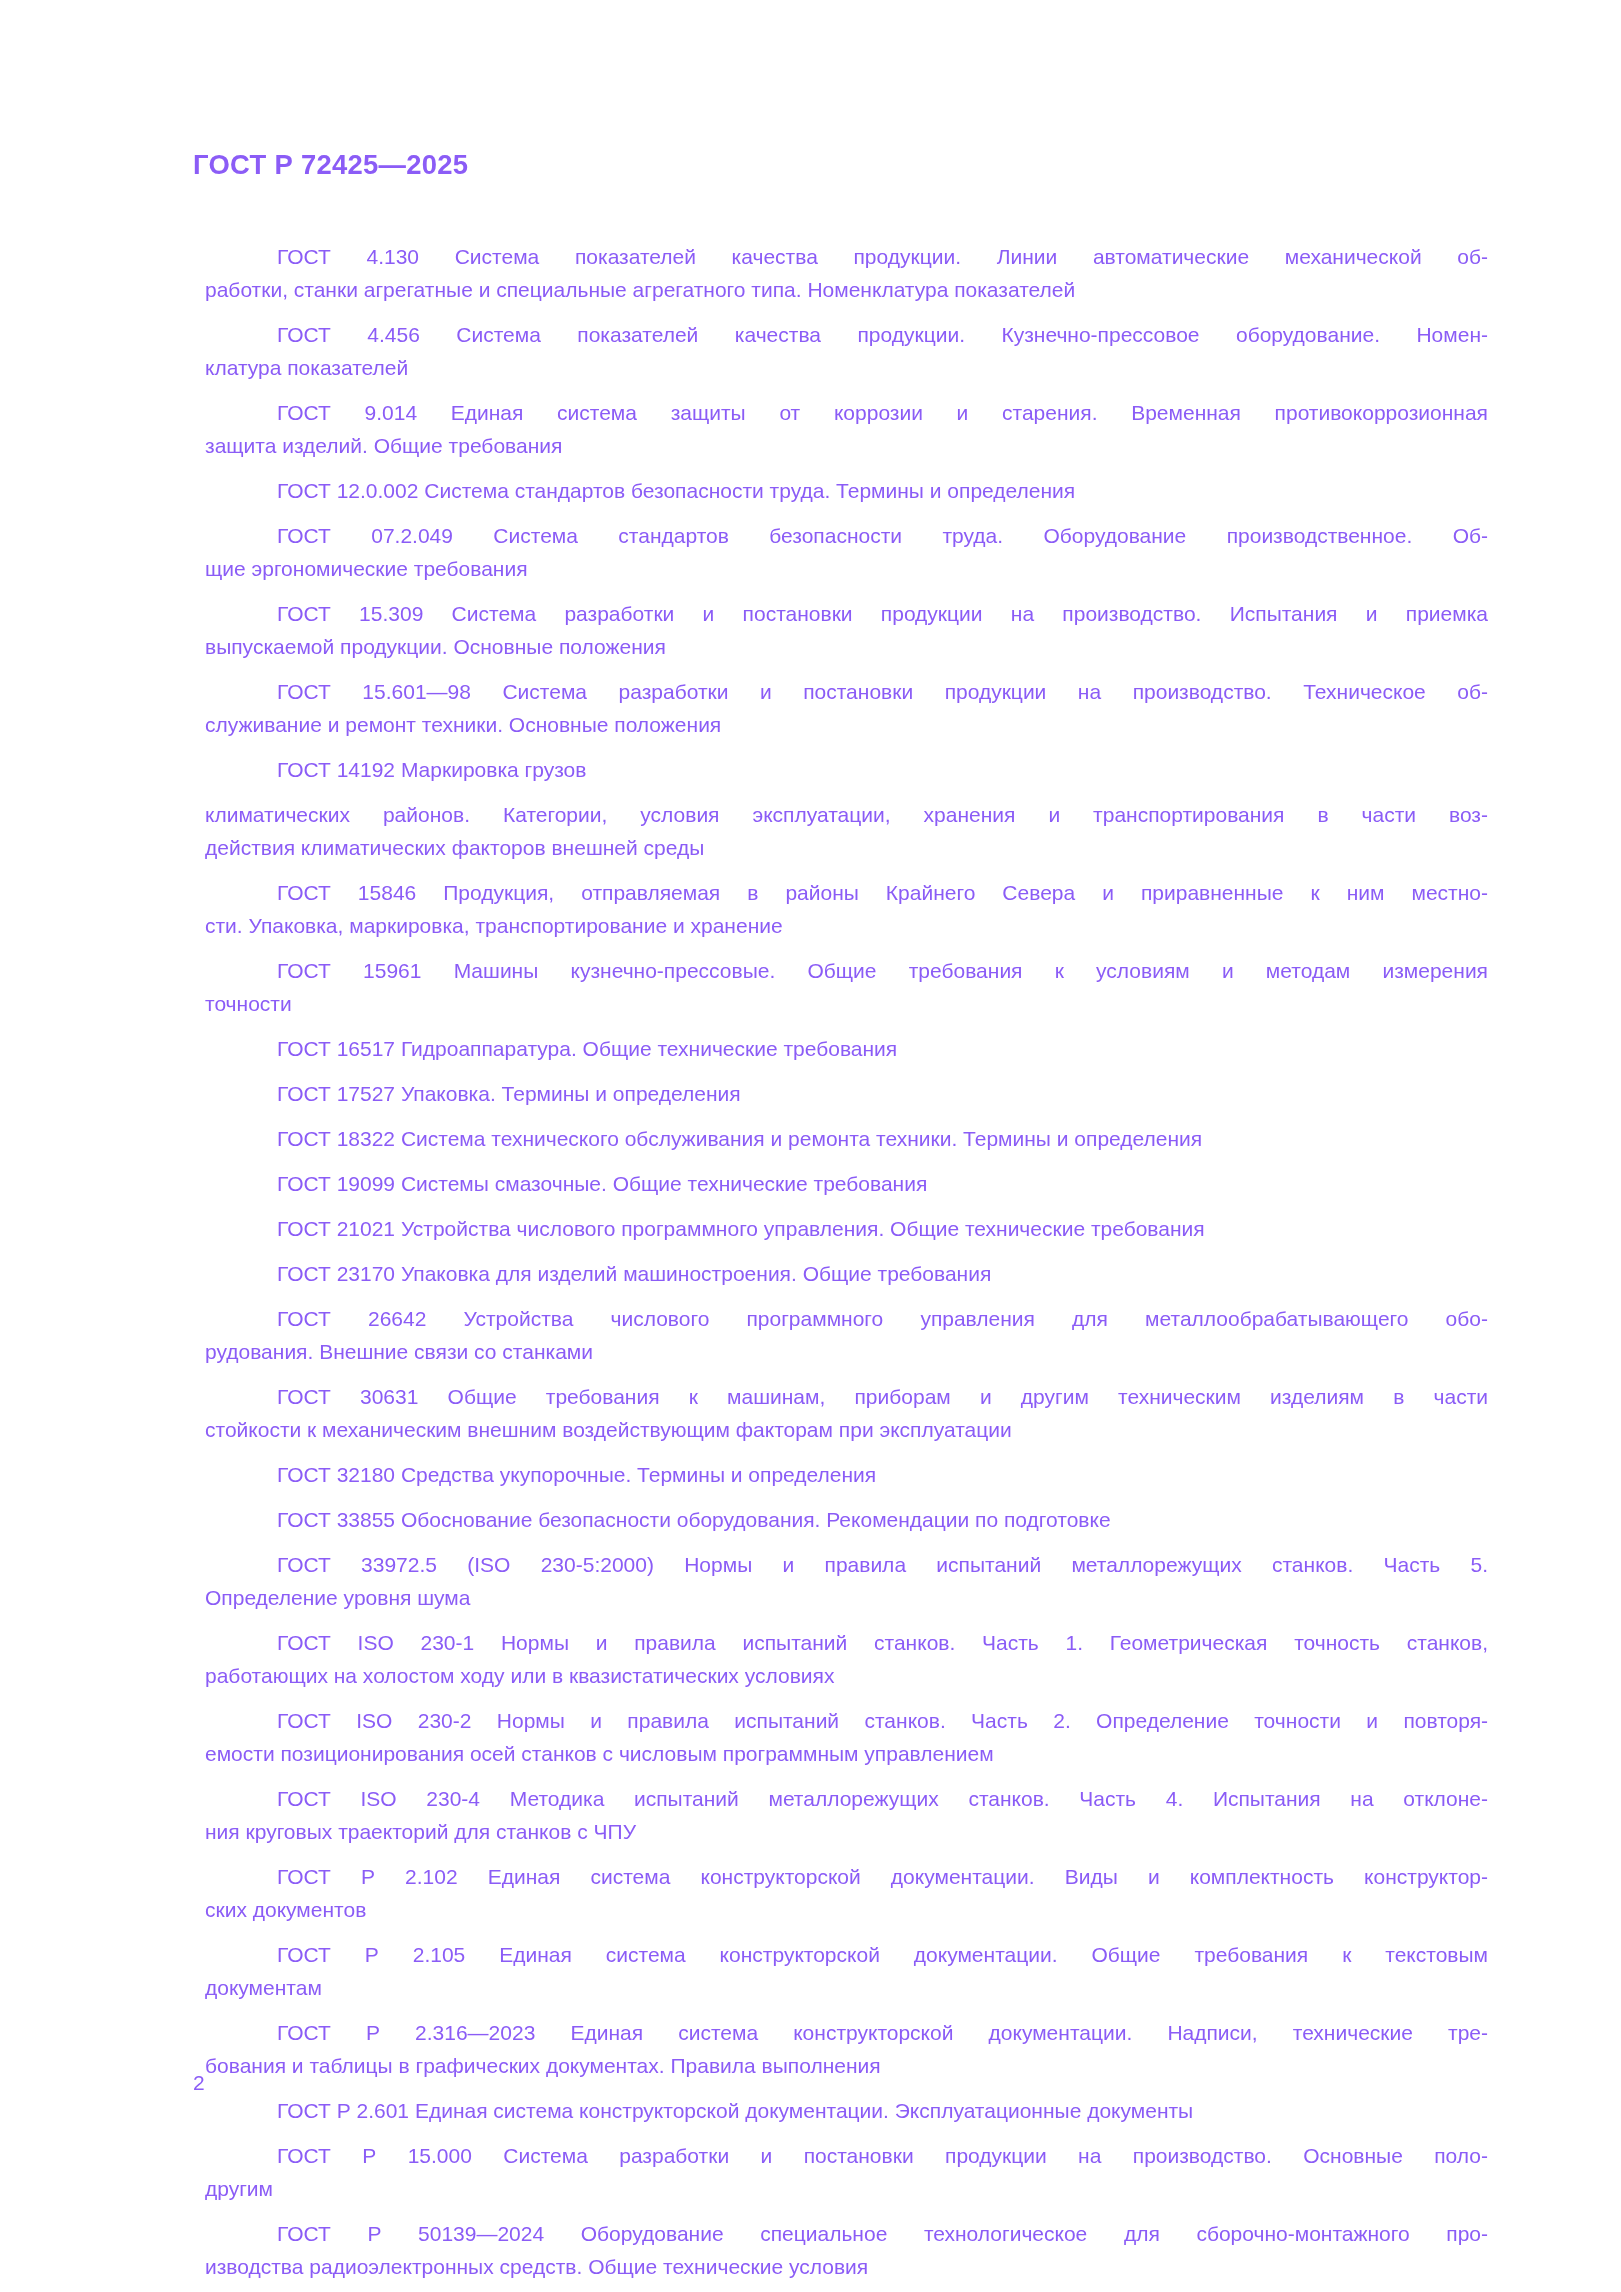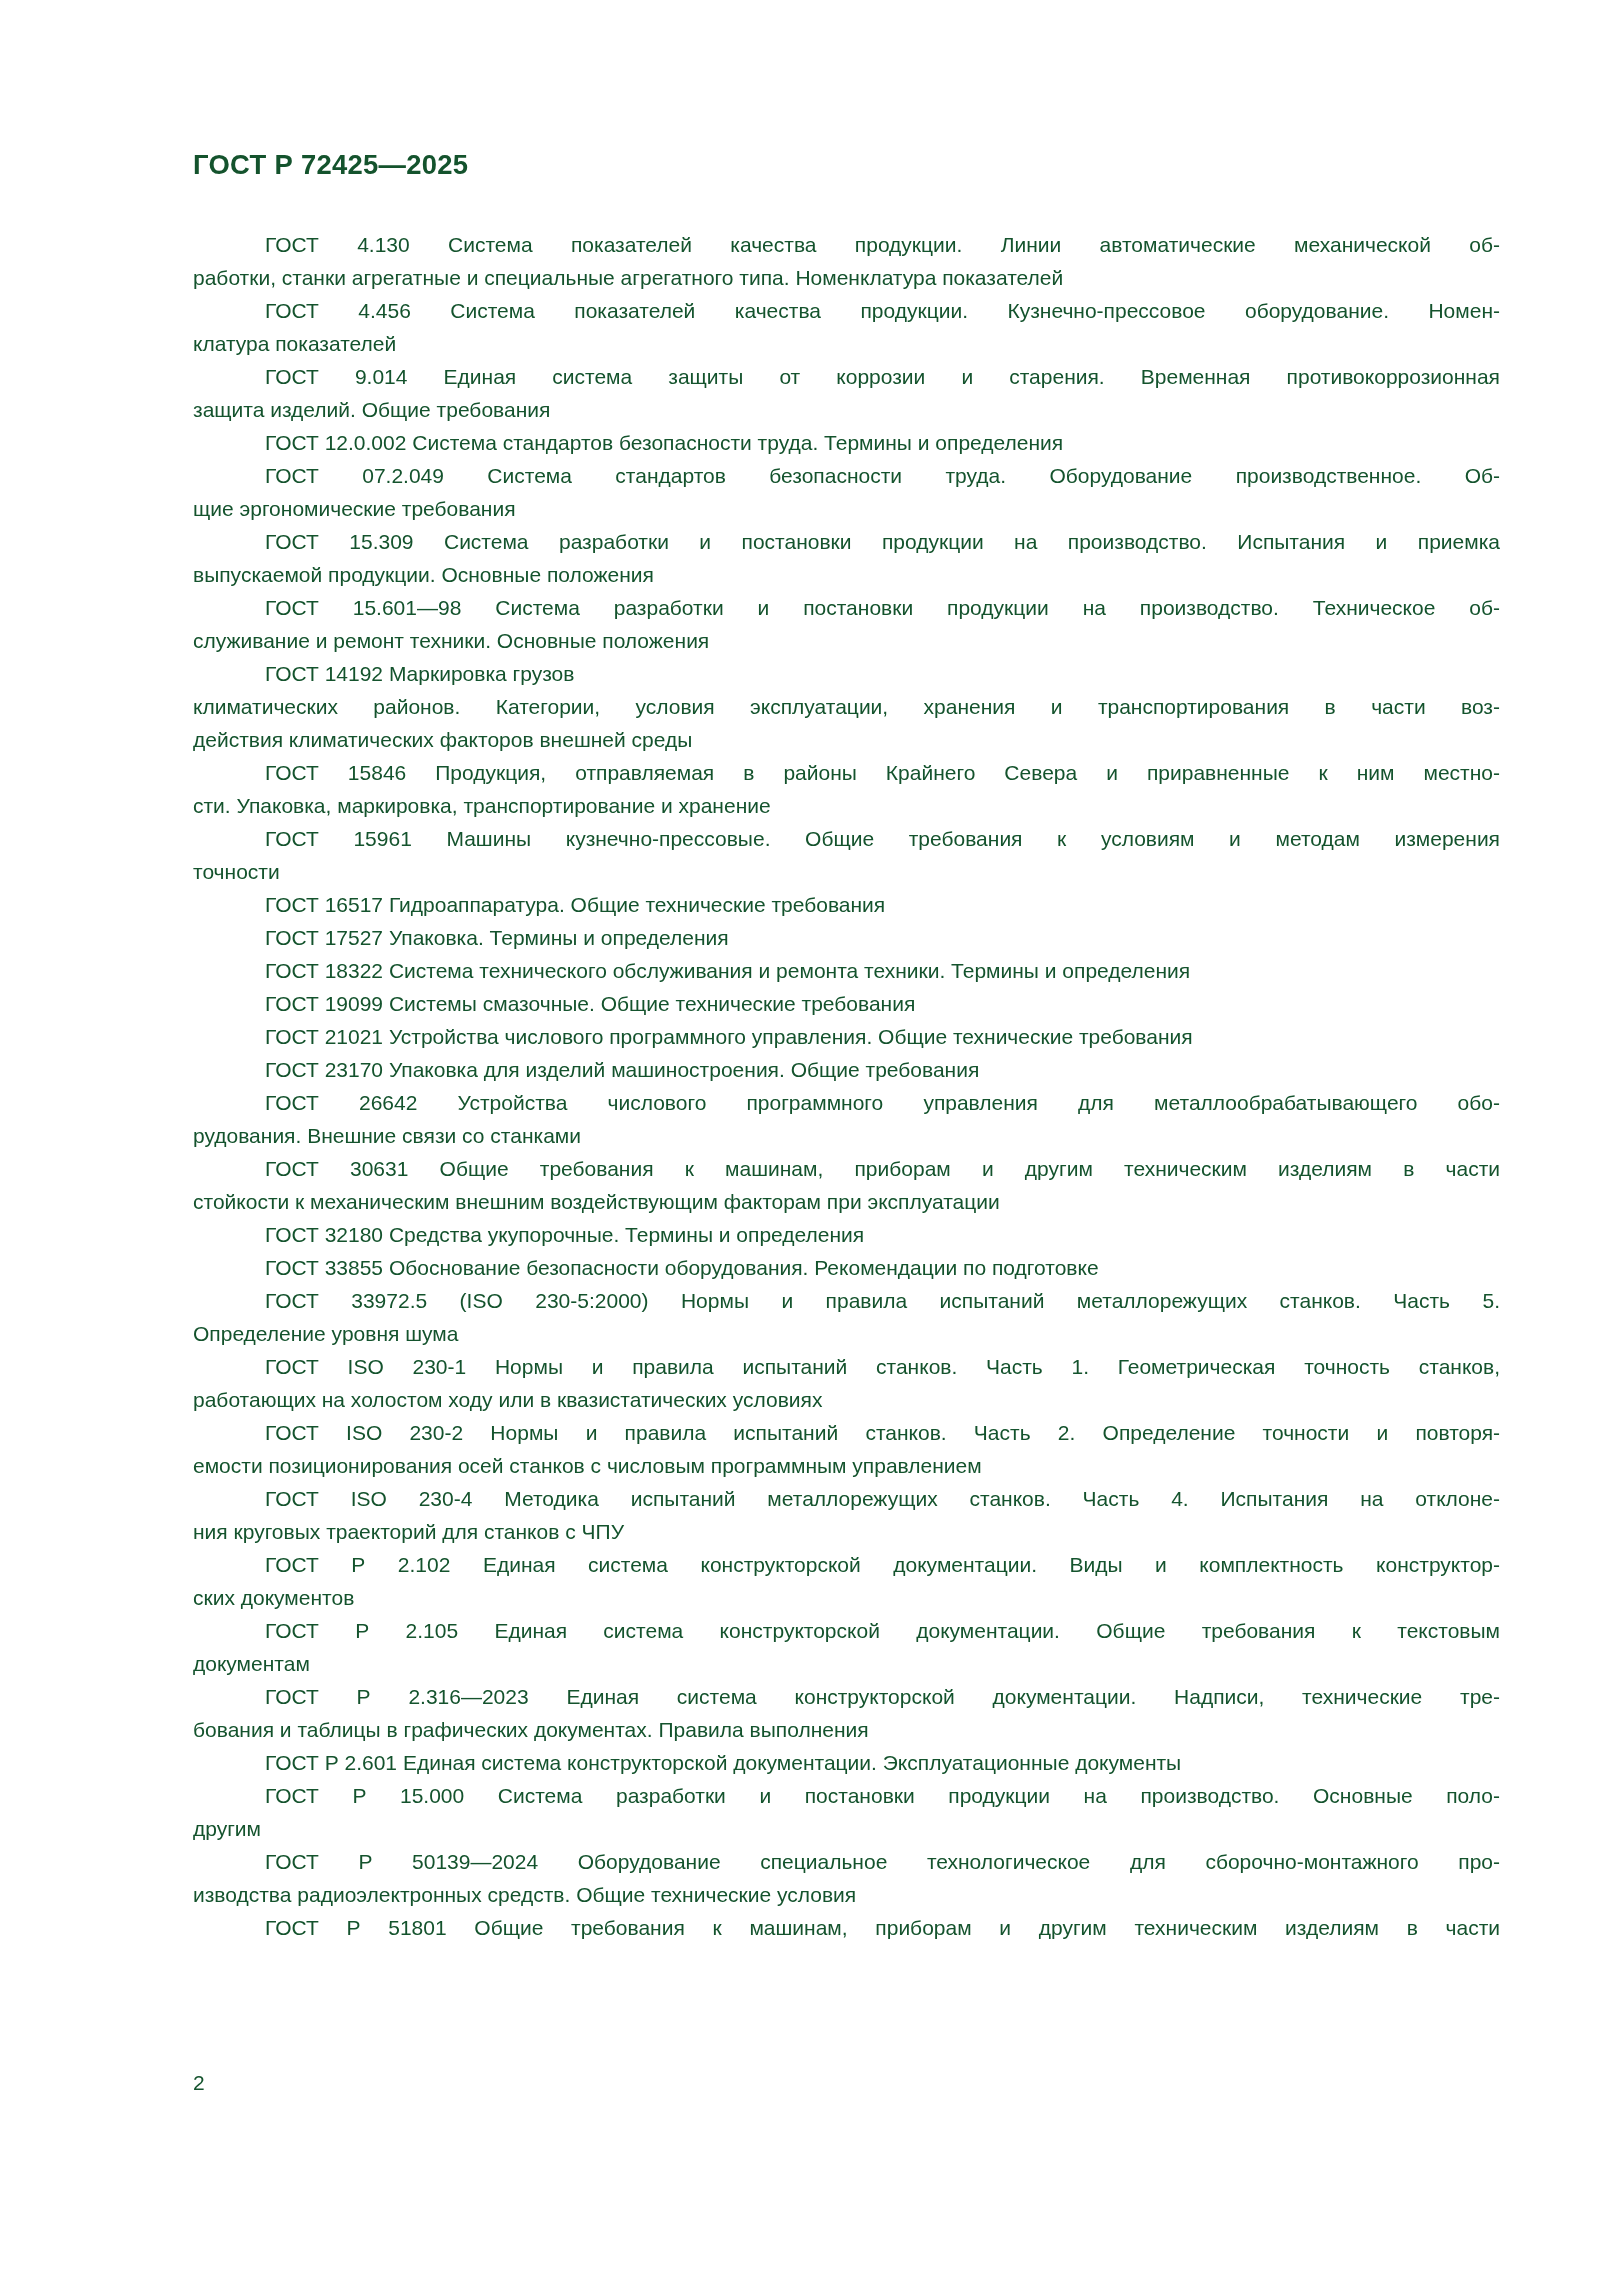--- a/index.html
+++ b/index.html
@@ -27,21 +27,21 @@
   }
   .references {
     position: absolute;
     left: 193px;
     top: 228px;
     width: 1307px;
     font-size: 21px;
     line-height: 33px;
   }
   .paragraph {
-    margin: 0;
+    margin: 12px;
     padding: 0;
   }
   .line {
     text-align: justify;
     text-align-last: justify;
   }
   .line.first {
     text-indent: 72px;
   }
   .line.last {
@@ -51,21 +51,21 @@
     position: absolute;
     left: 193px;
     top: 2066px;
     font-size: 21px;
     line-height: 33px;
   }
 </style>
 </head>
 <body>
 
-<div class="page" style="color: #14532d; background: rgb(255, 255, 255);">
+<div class="page" style="color: #8b5cf6; background: rgb(255, 255, 255);">
   <div class="doc-header">ГОСТ Р 72425—2025</div>
 
   <div class="references">
       <div class="paragraph">
         <div class="line first">ГОСТ 4.130 Система показателей качества продукции. Линии автоматические механической об-</div>
         <div class="line last">работки, станки агрегатные и специальные агрегатного типа. Номенклатура показателей</div>
       </div>
       <div class="paragraph">
         <div class="line first">ГОСТ 4.456 Система показателей качества продукции. Кузнечно-прессовое оборудование. Номен-</div>
         <div class="line last">клатура показателей</div>

